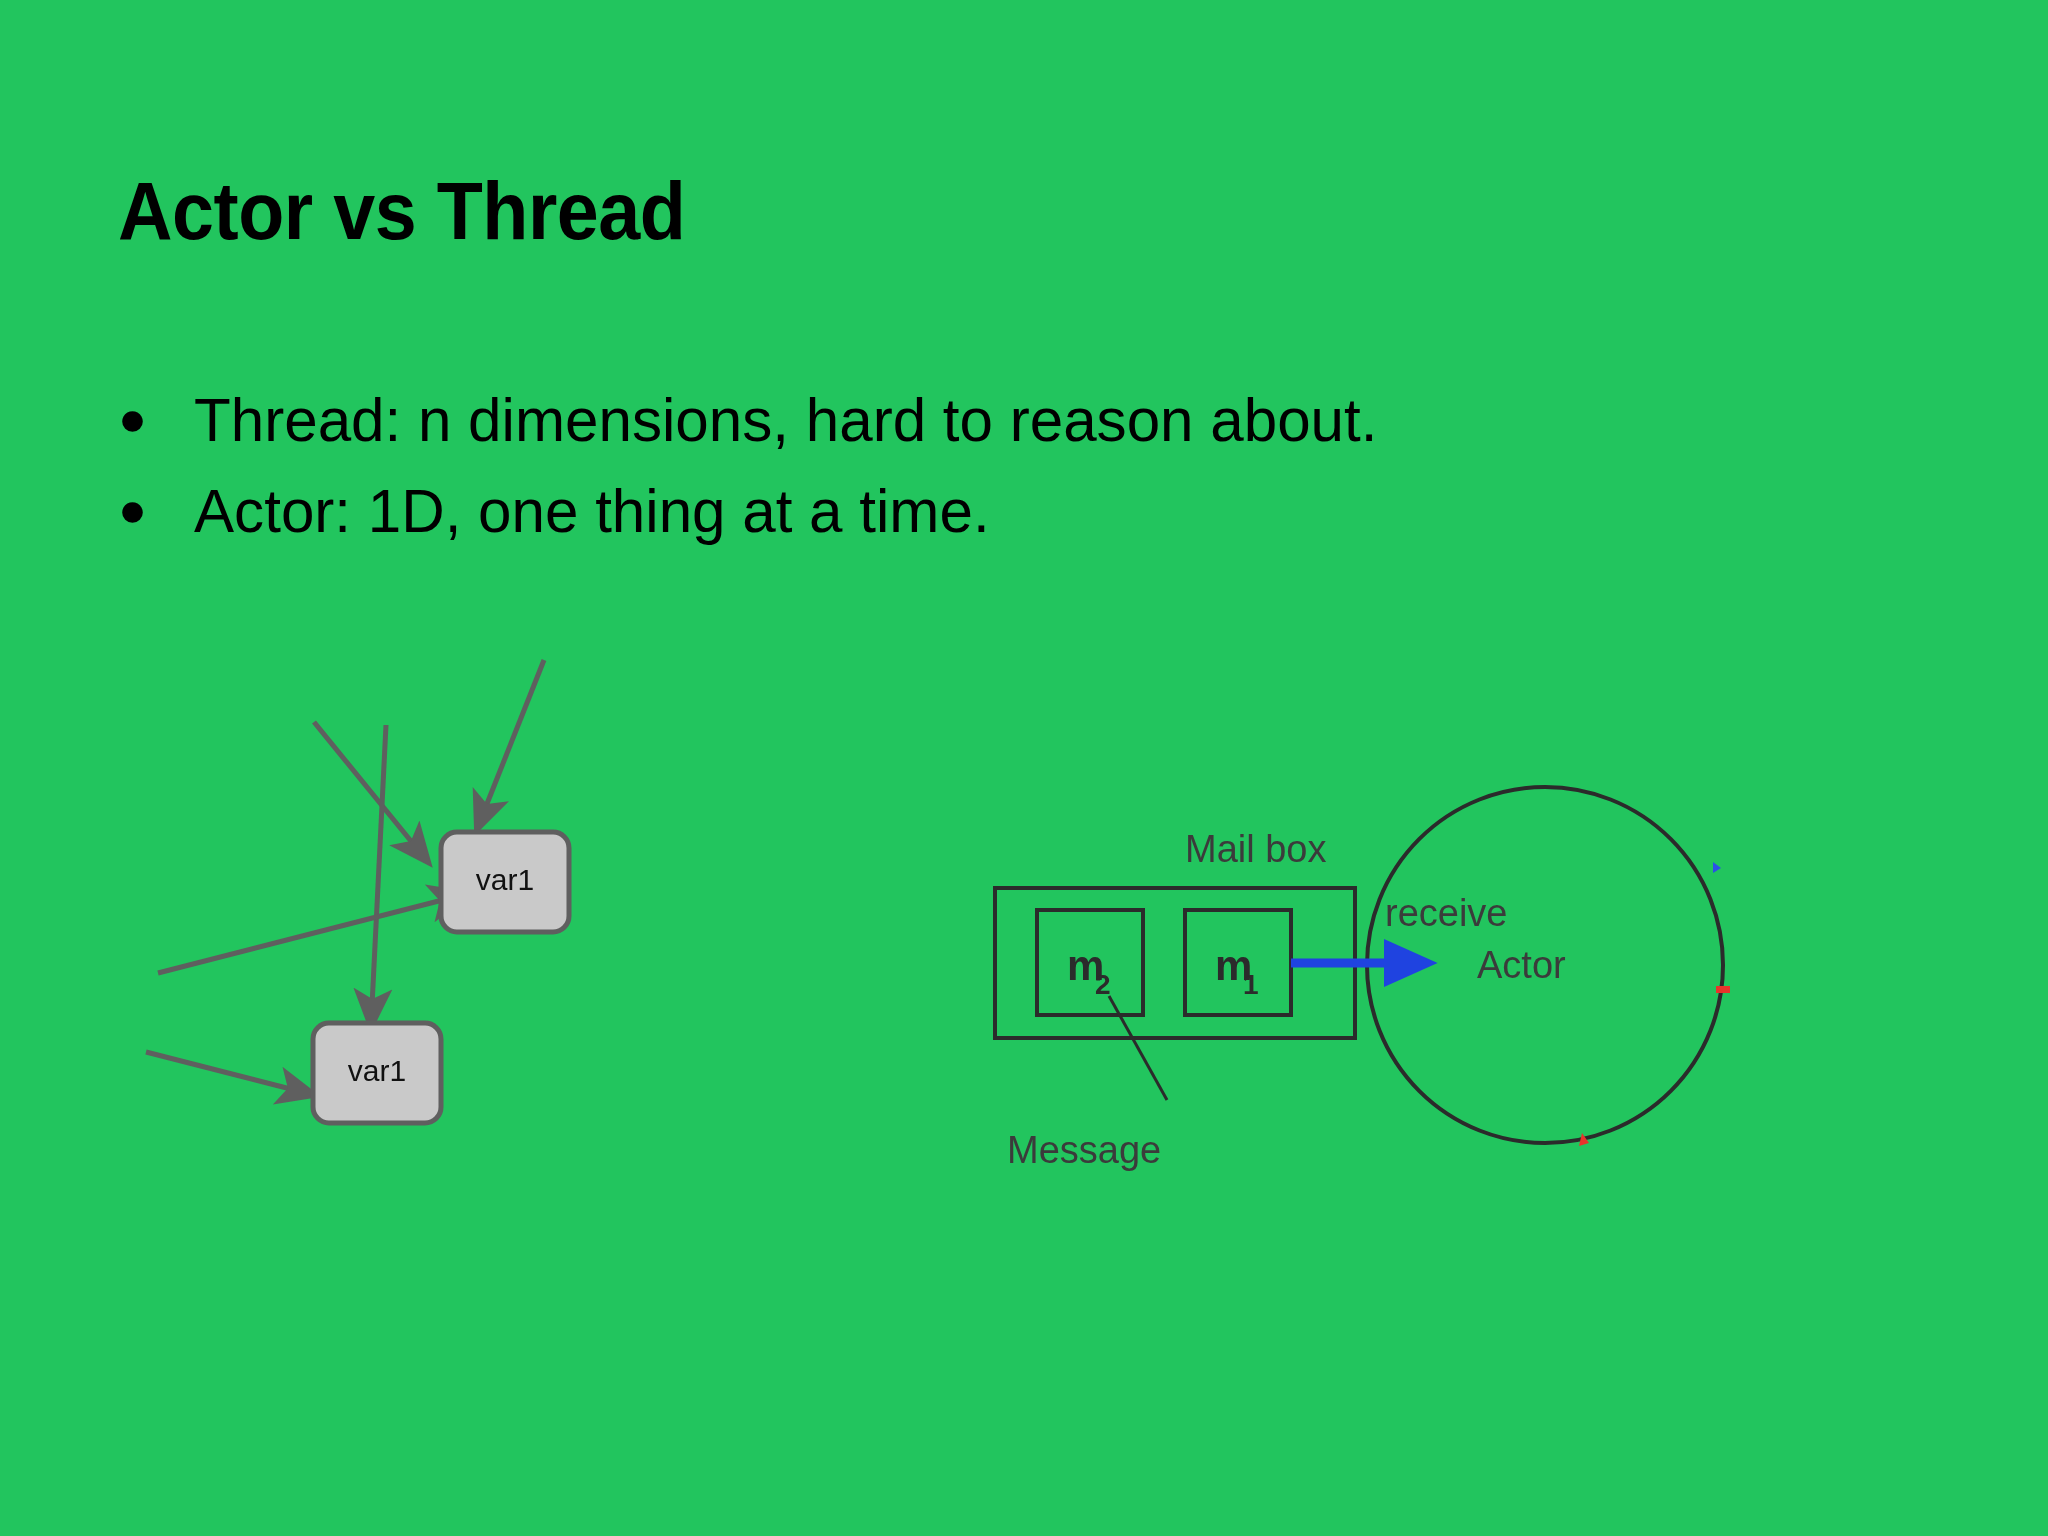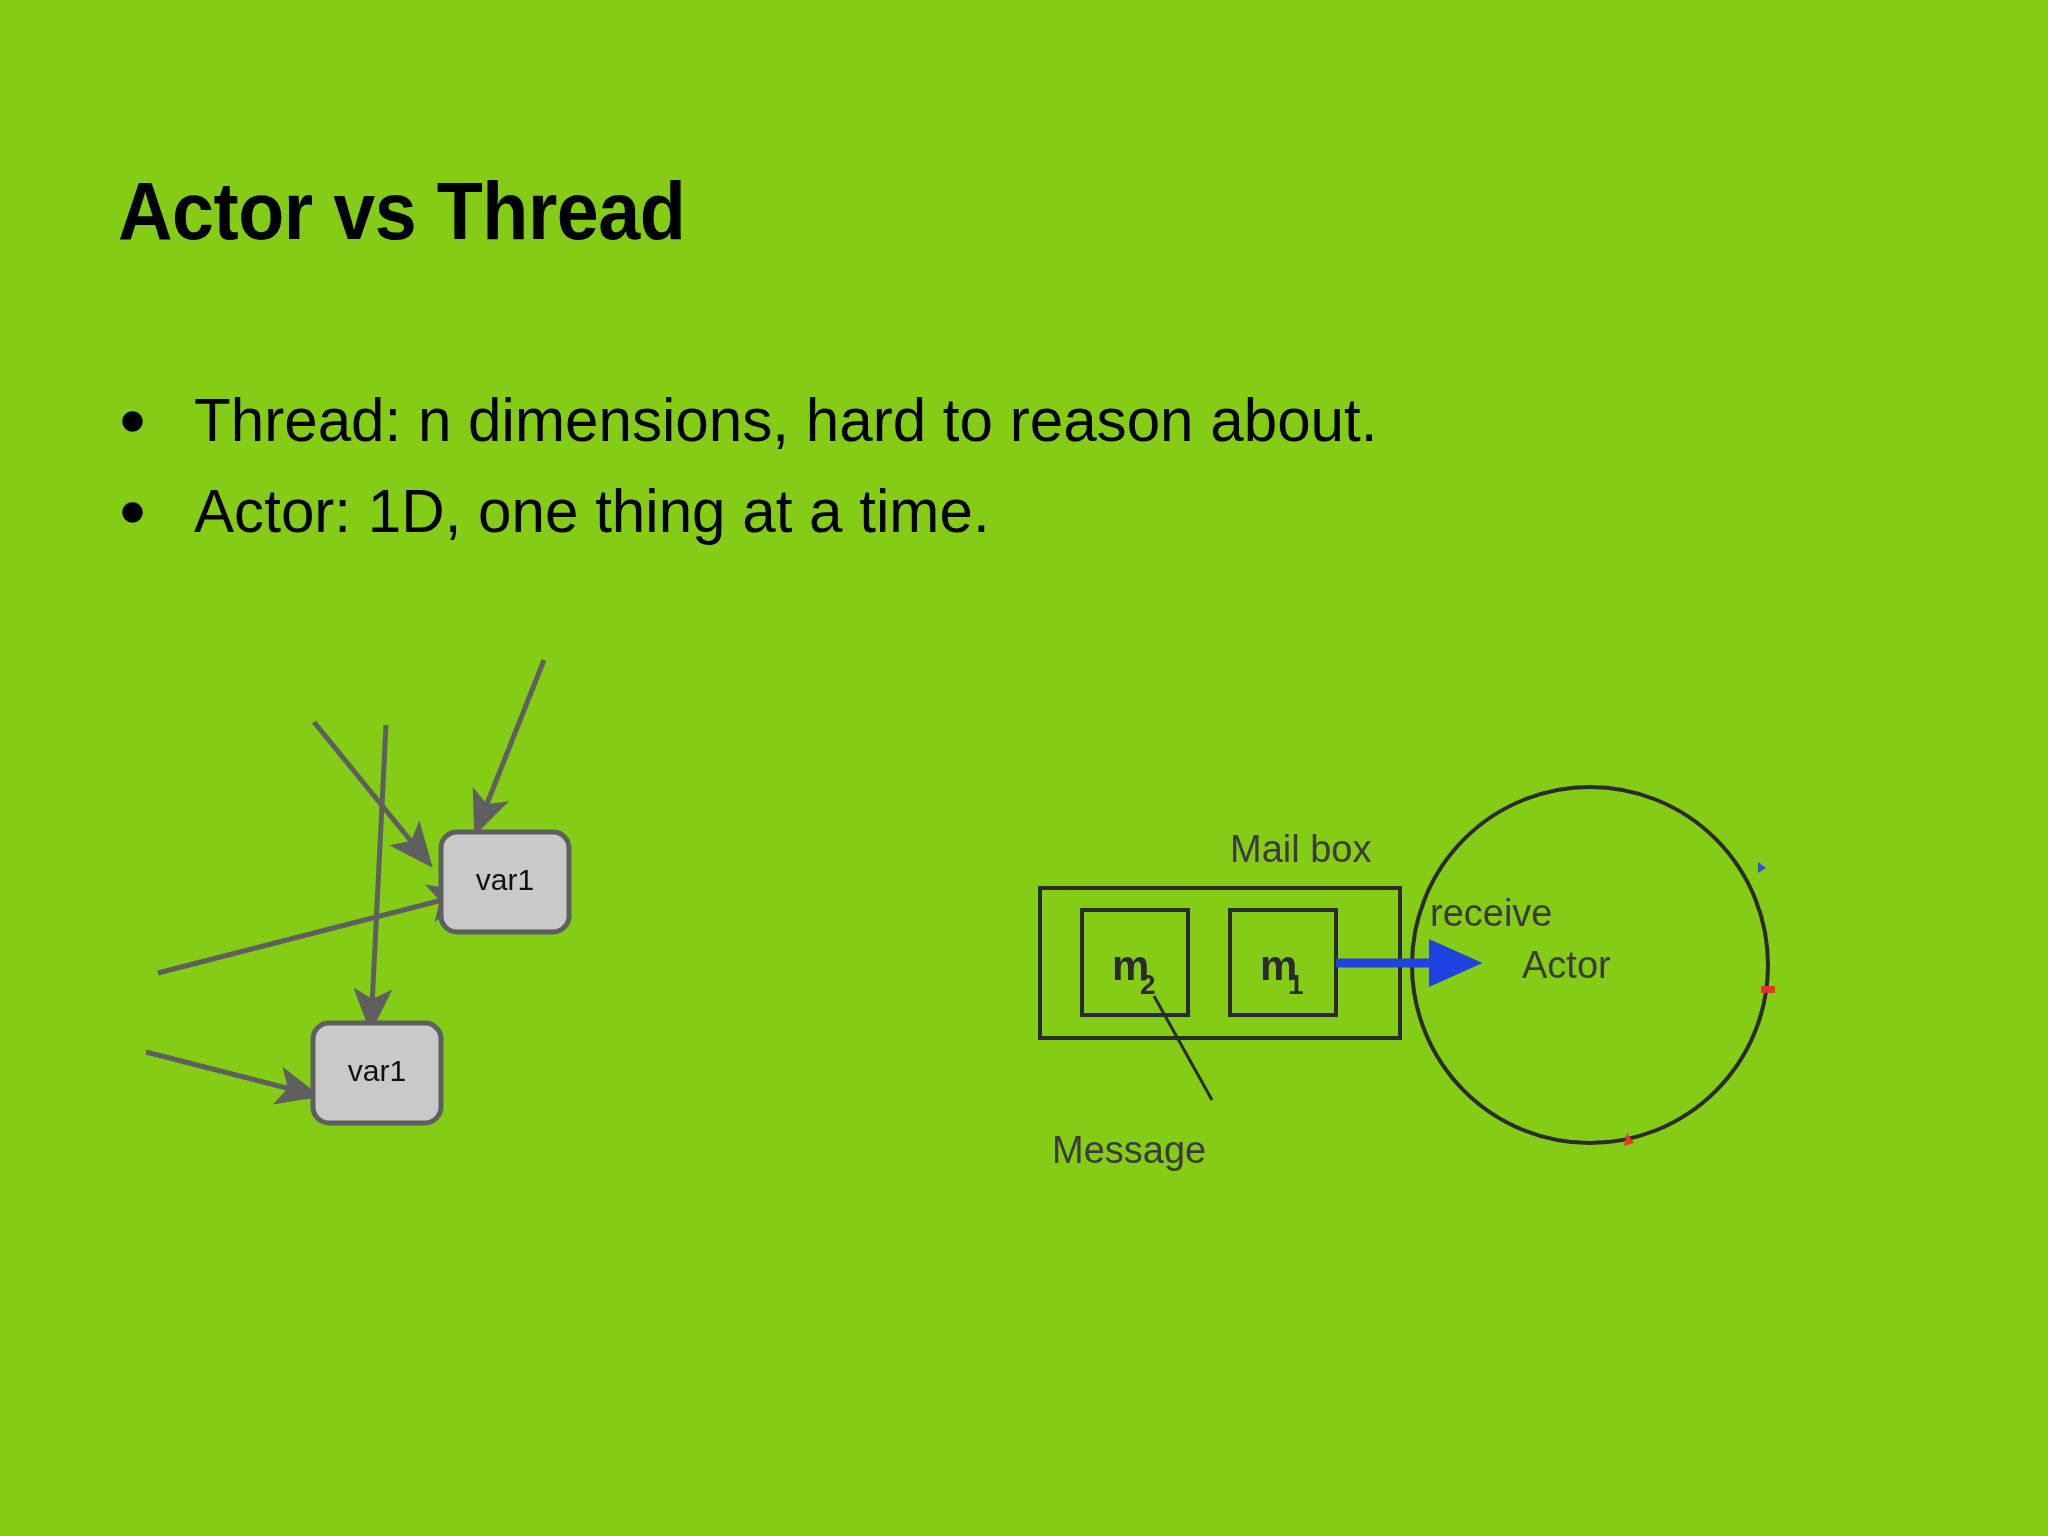--- a/index.html
+++ b/index.html
@@ -12,21 +12,21 @@
     height: 1536px;
     position: relative;
     overflow: hidden;
     font-family: "Liberation Sans", sans-serif;
     color: #000000;
   }
 
   #slide {
     position: absolute;
     inset: 0;
-    background: #84cc16;
+    background: #22c55e;
   }
 
   
   #slide-title {
     position: absolute;
     left: 118px;
     top: 170px;
     font-size: 82px;
     font-weight: bold;
     letter-spacing: -0.5px;
@@ -71,21 +71,21 @@
   
   #thread-diagram {
     position: absolute;
     left: 146px;
     top: 640px;
     width: 640px;
     height: 560px;
   }
   #actor-diagram {
     position: absolute;
-    left: 1030px;
+    left: 985px;
     top: 800px;
     width: 900px;
     height: 470px;
   }
   .diagram-svg {
     display: block;
     width: 100%;
     height: 100%;
     overflow: visible;
   }

